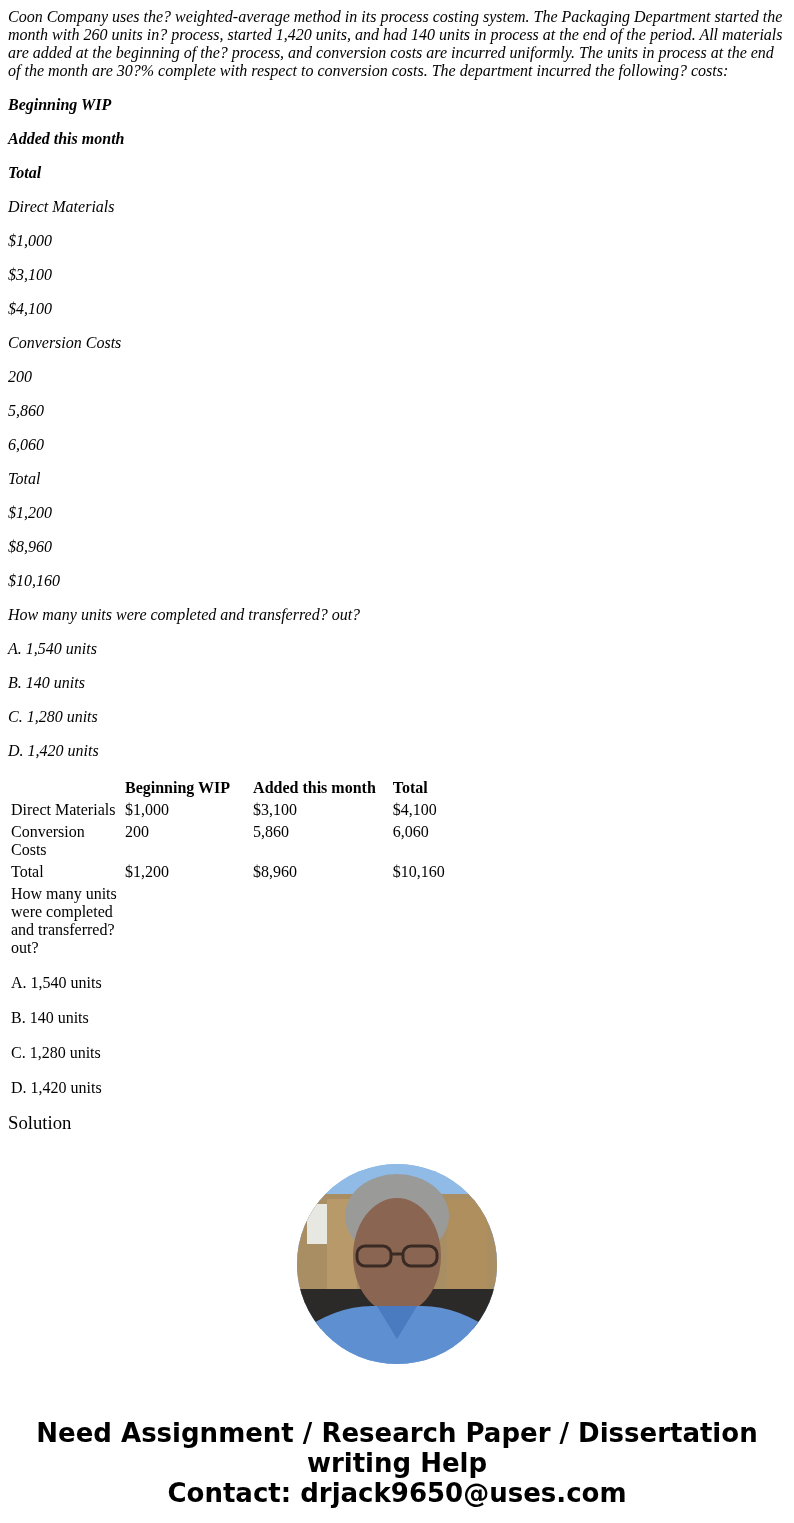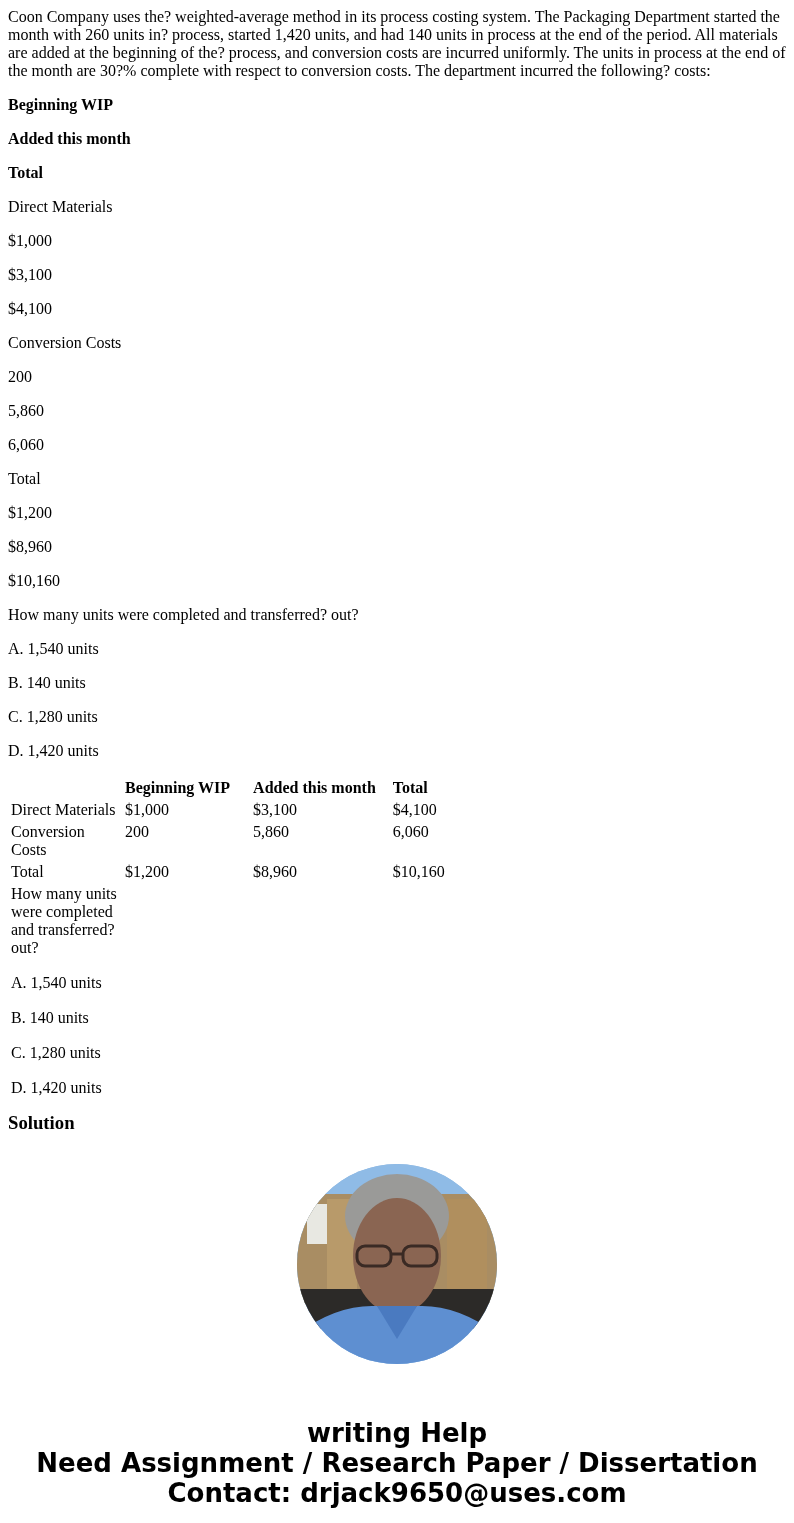--- a/index.html
+++ b/index.html
@@ -4,28 +4,28 @@
   <style>
     html, body { margin: 0; padding: 0; background: #ffffff; }
     body {
       width: 794px;
       font-family: "Liberation Serif", "DejaVu Serif", serif;
       font-size: 16px;
       line-height: 18px;
       color: #000;
     }
     .page { padding: 8px 8px 0 8px; }
-    p { margin: 0 0 16px 0; }
+    p { margin: 0 0 16px 0; font-style: italic; }
     p.intro { margin-bottom: 16px; }
     table.costs { border-collapse: separate; border-spacing: 2px; margin-top: 0; margin-bottom: 0; }
     table.costs td, table.costs th { padding: 1px; vertical-align: top; text-align: left; }
     table.costs th { font-weight: bold; }
     table.costs td.q { width: 120px; }
     table.costs tr.opt td { padding-top: 14px; }
-    h3.solution { font-size: 18.72px; font-weight: bold; margin: 12px 0 0 0; line-height: 22px; }
+    h3.solution { font-size: 18.72px; font-weight: normal; margin: 12px 0 0 0; line-height: 22px; }
     .avatar-wrap { text-align: center; margin-top: 30px; }
     .avatar {
       display: inline-block; width: 200px; height: 200px; border-radius: 50%;
       overflow: hidden; position: relative;
       background: #8fb7e0;
     }
     .promo {
       text-align: center;
       font-family: "DejaVu Sans", sans-serif;
       font-weight: bold;
@@ -137,17 +137,17 @@
         <rect x="60" y="82" width="34" height="20" rx="8" fill="none" stroke="#3a2a24" stroke-width="3"></rect>
         <rect x="106" y="82" width="34" height="20" rx="8" fill="none" stroke="#3a2a24" stroke-width="3"></rect>
         <line x1="94" y1="90" x2="106" y2="90" stroke="#3a2a24" stroke-width="3"></line>
         <path d="M0 200 L0 170 Q40 140 80 142 L100 165 L120 142 Q160 140 200 170 L200 200 Z" fill="#5e8fd1"></path>
         <path d="M80 142 L100 175 L120 142 Z" fill="#4a7ac0"></path>
       </svg>
     </div>
   </div>
 
   <div class="promo">
+    <div>Need Assignment / Research Paper / Dissertation</div>
     <div>writing Help</div>
-    <div>Need Assignment / Research Paper / Dissertation</div>
     <div>Contact: drjack9650@uses.com</div>
   </div>
 </div>
 
 </body></html>

